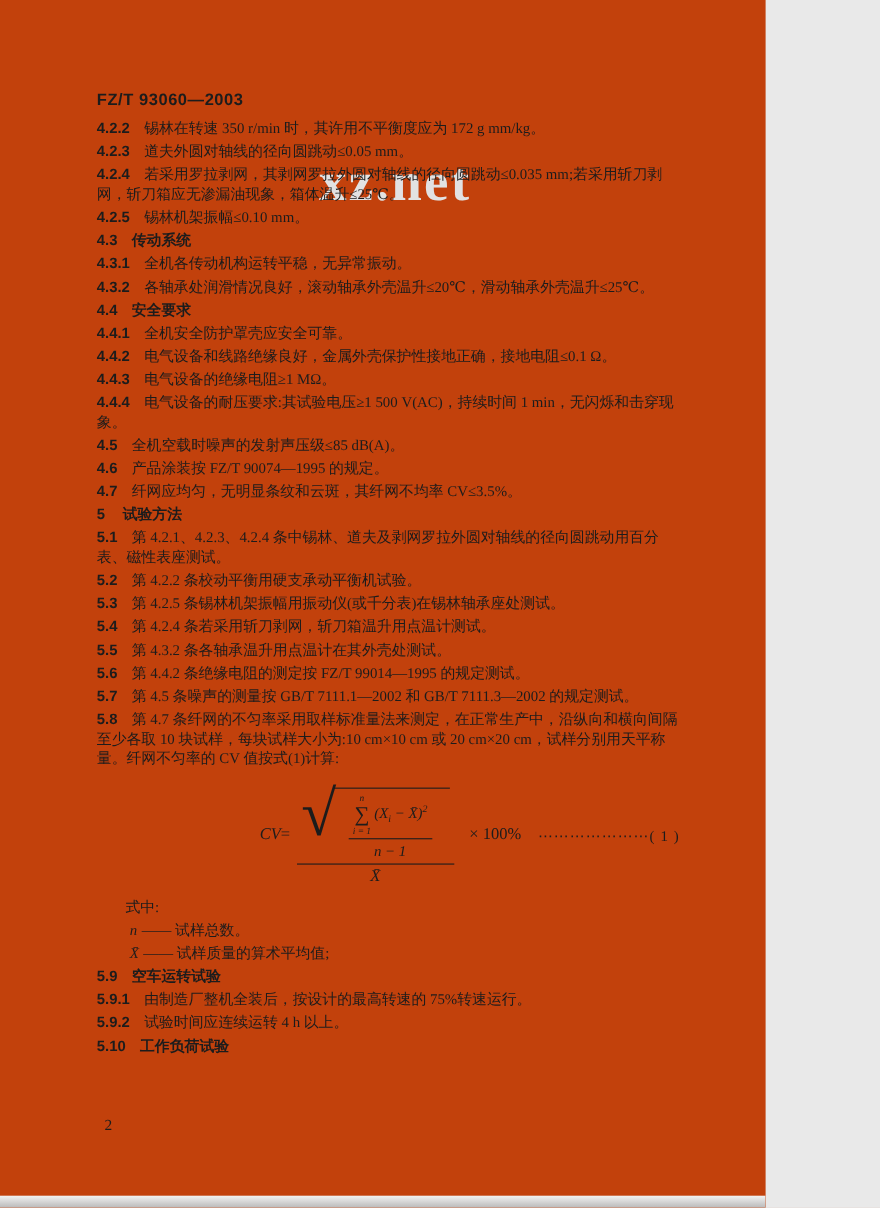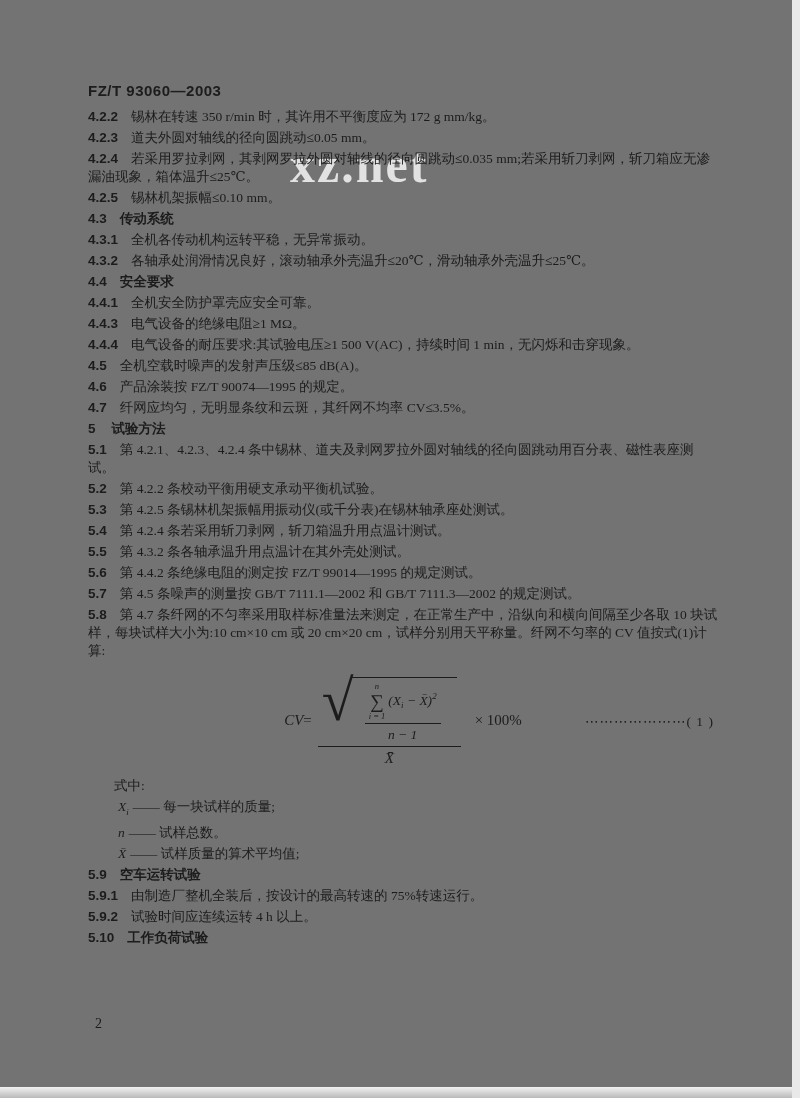--- a/index.html
+++ b/index.html
@@ -1,19 +1,19 @@
 <!DOCTYPE html>
 <html><head>
 <meta charset="utf-8">
 <style>
   * { box-sizing: border-box; }
   html,body { margin:0; padding:0; background:#e9e9e9; }
   .page {
-    width: 792px; height: 1098px; position: relative; overflow: hidden;
-    background: #737373; color: #1c1c1c;
+    width: 696px; height: 1098px; position: relative; overflow: hidden;
+    background: #c2410c; color: #1c1c1c;
     font-family: "Liberation Serif", "DejaVu Serif", serif;
   }
   .doc-header {
     position: absolute; top: 82px; left: 88px;
     font-family: "Liberation Sans", sans-serif;
     font-weight: bold; font-size: 15px; letter-spacing: 0.5px; z-index: 2;
   }
   .watermark {
     position: absolute; top: 136px; left: 290px;
     font-size: 50px; font-weight: bold; color: #e2e2e2;
@@ -83,20 +83,21 @@
     <div>
         <p class="clause"><span class="cnum">4.2.2</span><span class="ctext">锡林在转速 350 r/min 时，其许用不平衡度应为 172 g mm/kg。</span></p>
         <p class="clause"><span class="cnum">4.2.3</span><span class="ctext">道夫外圆对轴线的径向圆跳动≤0.05 mm。</span></p>
         <p class="clause"><span class="cnum">4.2.4</span><span class="ctext">若采用罗拉剥网，其剥网罗拉外圆对轴线的径向圆跳动≤0.035 mm;若采用斩刀剥网，斩刀箱应无渗漏油现象，箱体温升≤25℃。</span></p>
         <p class="clause"><span class="cnum">4.2.5</span><span class="ctext">锡林机架振幅≤0.10 mm。</span></p>
         <p class="clause bold-clause"><span class="cnum">4.3</span><span class="ctext">传动系统</span></p>
         <p class="clause"><span class="cnum">4.3.1</span><span class="ctext">全机各传动机构运转平稳，无异常振动。</span></p>
         <p class="clause"><span class="cnum">4.3.2</span><span class="ctext">各轴承处润滑情况良好，滚动轴承外壳温升≤20℃，滑动轴承外壳温升≤25℃。</span></p>
         <p class="clause bold-clause"><span class="cnum">4.4</span><span class="ctext">安全要求</span></p>
         <p class="clause"><span class="cnum">4.4.1</span><span class="ctext">全机安全防护罩壳应安全可靠。</span></p>
+        <p class="clause"><span class="cnum">4.4.2</span><span class="ctext">电气设备和线路绝缘良好，金属外壳保护性接地正确，接地电阻≤0.1 Ω。</span></p>
         <p class="clause"><span class="cnum">4.4.3</span><span class="ctext">电气设备的绝缘电阻≥1 MΩ。</span></p>
         <p class="clause"><span class="cnum">4.4.4</span><span class="ctext">电气设备的耐压要求:其试验电压≥1 500 V(AC)，持续时间 1 min，无闪烁和击穿现象。</span></p>
         <p class="clause"><span class="cnum">4.5</span><span class="ctext">全机空载时噪声的发射声压级≤85 dB(A)。</span></p>
         <p class="clause"><span class="cnum">4.6</span><span class="ctext">产品涂装按 FZ/T 90074—1995 的规定。</span></p>
         <p class="clause"><span class="cnum">4.7</span><span class="ctext">纤网应均匀，无明显条纹和云斑，其纤网不均率 CV≤3.5%。</span></p>
       </div>
 
     <p class="clause sec-heading">
       <span class="cnum">5</span><span class="ctext">试验方法</span>
     </p>
@@ -141,23 +142,20 @@
       </div>
       <div class="eq-number">
         <span>⋯⋯⋯⋯⋯⋯⋯</span><span>( 1 )</span>
       </div>
     </div>
 
     <div class="legend">
       <p>式中:</p>
       <div class="legend-items">
         <p>
-          <span class="sym"><span>X</span><sub>i</sub></span><span>—— </span><span>每一块试样的质量;</span>
-        </p>
-        <p>
           <span class="sym"><span>n</span></span><span>—— </span><span>试样总数。</span>
         </p>
         <p>
           <span class="sym"><span>X̄</span></span><span>—— </span><span>试样质量的算术平均值;</span>
         </p>
       </div>
     </div>
 
     <div>
         <p class="clause bold-clause"><span class="cnum">5.9</span><span class="ctext">空车运转试验</span></p>

